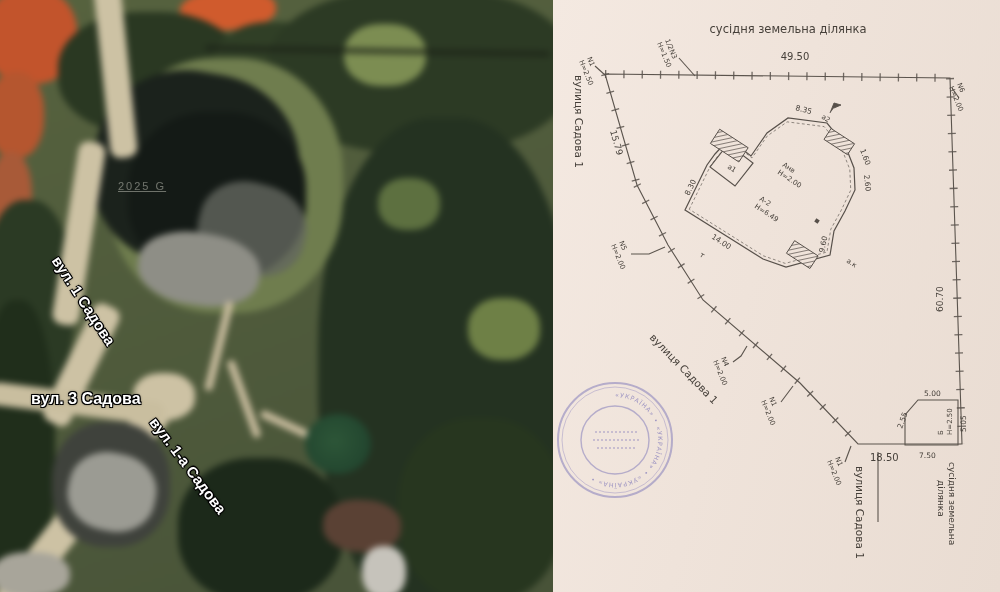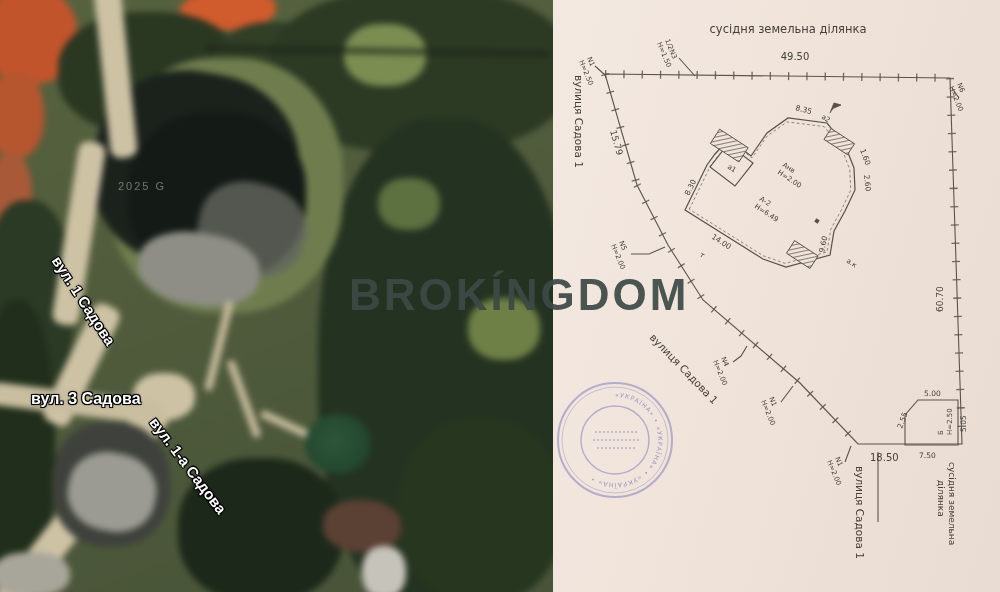--- a/index.html
+++ b/index.html
@@ -6,21 +6,21 @@
   .stage{position:relative;width:1000px;height:592px;overflow:hidden;background:#4e5a3c;
          font-family:"Liberation Sans",sans-serif;}
   
   .photo{position:absolute;left:0;top:0;width:553px;height:592px;overflow:hidden;background:#4e5a3c;}
   .art{position:absolute;left:0;top:0;width:553px;height:592px;filter:blur(3px);}
   .blob{position:absolute;border-radius:45%;}
   .strip{position:absolute;border-radius:10px;}
   .plabel{position:absolute;color:#fff;font-weight:bold;white-space:nowrap;
           text-shadow:-1px -1px 0 #000,1px -1px 0 #000,-1px 1px 0 #000,1px 1px 0 #000,0 0 3px #000;
           transform-origin:0 0;}
-  .credit{position:absolute;color:rgba(235,235,225,.42);font-size:11px;letter-spacing:2px;}
+  .credit{position:absolute;color:rgba(235,235,225,.42);font-size:11px;letter-spacing:2px;text-decoration:underline;}
   
   .plan{position:absolute;left:553px;top:0;width:447px;height:592px;
         background:linear-gradient(105deg,#f4e9e1 0%,#efe3da 45%,#e9dcd2 100%);}
   .plan svg{display:block;}
   .ln{stroke:#5b544d;stroke-width:1.1;fill:none;}
   .tick{stroke:#5b544d;stroke-width:8;fill:none;stroke-dasharray:1.3 17;opacity:.85;}
   .b-solid{stroke:#57504a;stroke-width:1.2;fill:none;}
   .b-dash{stroke:#57504a;stroke-width:.9;fill:none;stroke-dasharray:3 2.5;opacity:.75;}
   .hatchbox{stroke:#57504a;stroke-width:.9;}
   .ptxt{font-family:"DejaVu Sans",sans-serif;fill:#46403a;}
@@ -223,14 +223,13 @@
         <text class="stamp-txt">
           <textPath href="#ringpath">«УКРАЇНА» • «УКРАЇНА» • «УКРАЇНА» •</textPath>
         </text>
         <line class="stamp-ink" x1="42" y1="432" x2="84" y2="432" stroke-width="2" stroke-opacity="0.35" stroke-dasharray="2 2"></line>
         <line class="stamp-ink" x1="40" y1="440" x2="86" y2="440" stroke-width="2" stroke-opacity="0.35" stroke-dasharray="2 2"></line>
         <line class="stamp-ink" x1="44" y1="448" x2="82" y2="448" stroke-width="2" stroke-opacity="0.35" stroke-dasharray="2 2"></line>
       </g>
     </svg>
   </div>
 
-  <div class="watermark">BROKÍNGDOM</div>
 </div>
 
 </body></html>

